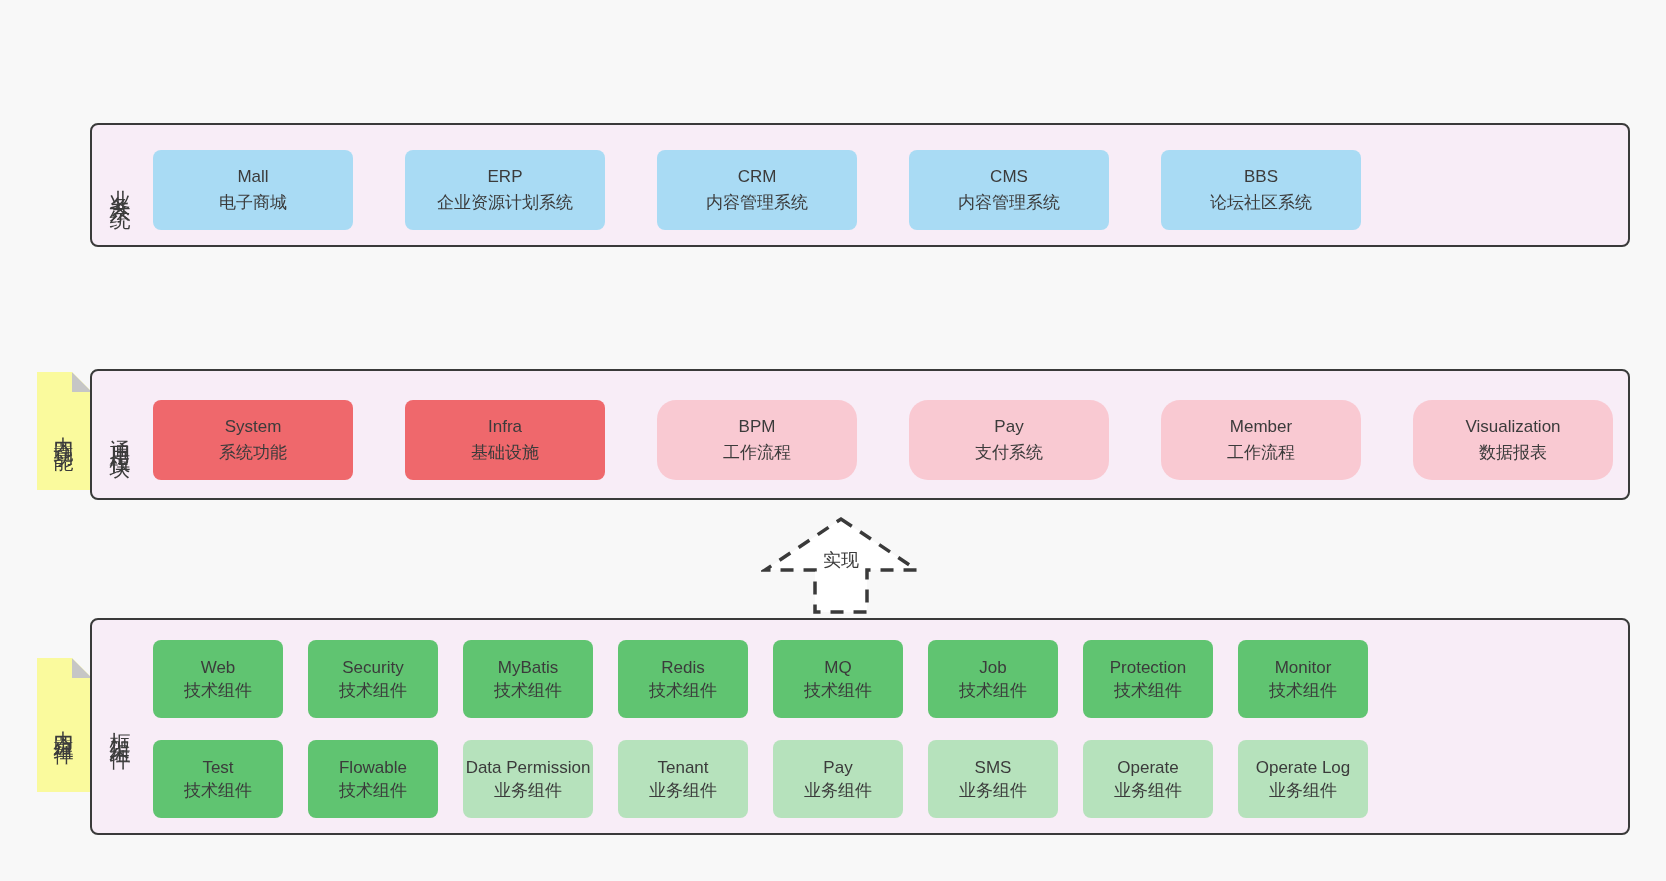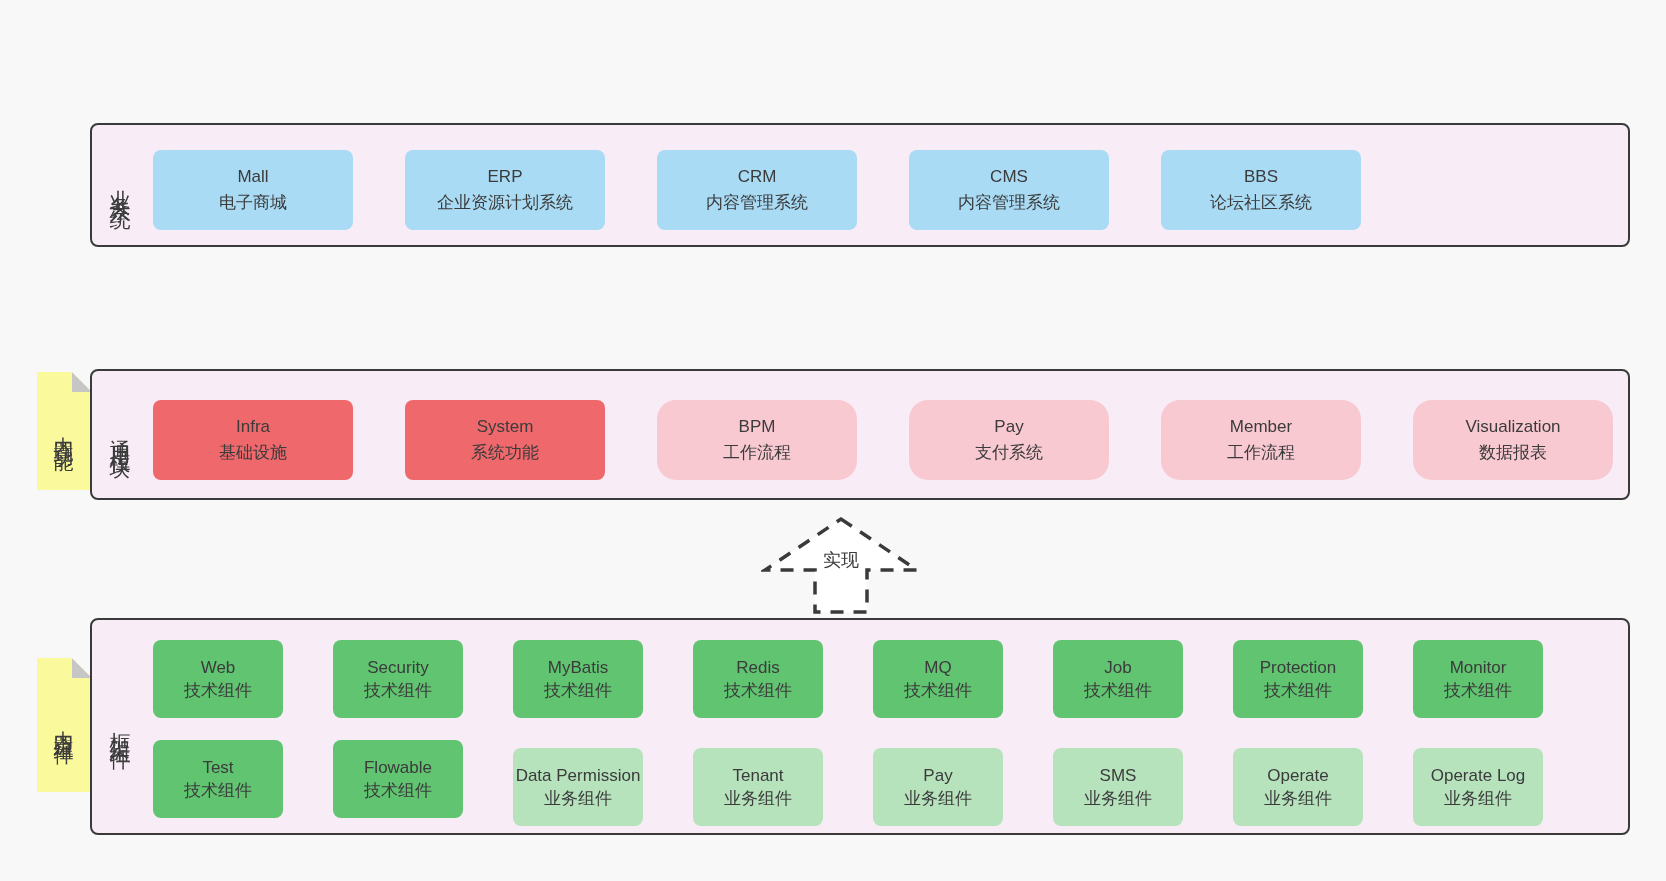--- a/index.html
+++ b/index.html
@@ -11,35 +11,35 @@
   .panel-business{top:123px;height:120px;}
   .panel-modules{top:369px;height:127px;}
   .panel-framework{top:618px;height:213px;}
 
   .vlabel{position:absolute;left:14px;top:50%;transform:translateY(-50%);
           writing-mode:vertical-rl;text-orientation:upright;letter-spacing:6px;
           font-size:21px;color:var(--c-text,#3b3b3b);white-space:nowrap;}
 
   .row{position:absolute;left:61px;display:flex;}
   .row6{gap:52px;}
-  .row8{gap:50px;}
+  .row8{gap:25px;}
   .row-business{top:25px;}
   .row-modules{top:29px;}
   .row-fw1{top:20px;}
   .row-fw2{top:120px;}
 
   .bx{display:flex;flex-direction:column;align-items:center;justify-content:center;
       border-radius:8px;text-align:center;color:var(--c-text,#3b3b3b);}
   .bx-wide{width:200px;height:80px;font-size:17px;line-height:26px;}
   .bx-sm{width:130px;height:78px;font-size:17px;line-height:23px;}
   .blue{background:var(--c-blue,#a9dbf4);}
   .red{background:var(--c-red,#ef686c);}
   .pink{background:var(--c-pink,#f9c9d2);border-radius:19px;}
   .green{background:var(--c-green,#60c471);}
-  .lgreen{background:var(--c-lightgreen,#b6e2bc);margin-top:8px;}
+  .lgreen{background:var(--c-lightgreen,#b6e2bc);}
 
   .sticky{position:absolute;left:37px;width:55px;background:var(--c-sticky,#fafa9d);
           z-index:0;display:flex;align-items:center;justify-content:center;
           clip-path:polygon(0 0,calc(100% - 20px) 0,100% 20px,100% 100%,0 100%);}
   .sticky-modules{top:372px;height:118px;}
   .sticky-framework{top:658px;height:134px;}
   .sticky .txt{writing-mode:vertical-rl;text-orientation:upright;letter-spacing:5px;
                font-size:20px;color:var(--c-text,#3b3b3b);white-space:nowrap;}
   .fold{position:absolute;top:0;right:0;width:0;height:0;
         border-bottom:20px solid var(--c-fold,#c6c6c6);border-right:20px solid transparent;}
@@ -91,26 +91,26 @@
         <span>论坛社区系统</span>
       </div>
     </div>
   </div>
 
 
   <div class="panel panel-modules">
     <span class="vlabel">通用模块</span>
     <div class="row row6 row-modules">
       <div class="bx bx-wide red">
+        <span>System</span>
+        <span>系统功能</span>
+      </div>
+      <div class="bx bx-wide red">
         <span>Infra</span>
         <span>基础设施</span>
-      </div>
-      <div class="bx bx-wide red">
-        <span>System</span>
-        <span>系统功能</span>
       </div>
       <div class="bx bx-wide pink">
         <span>BPM</span>
         <span>工作流程</span>
       </div>
       <div class="bx bx-wide pink">
         <span>Pay</span>
         <span>支付系统</span>
       </div>
       <div class="bx bx-wide pink">

